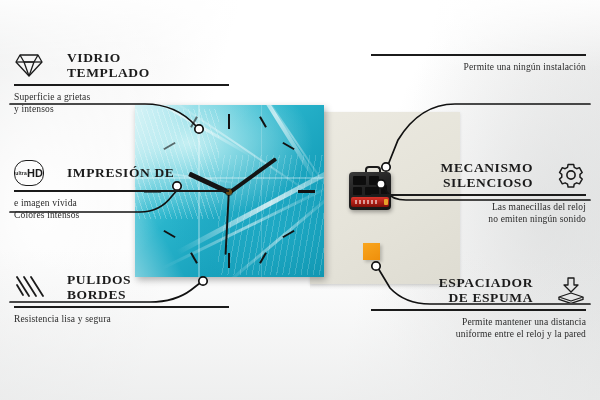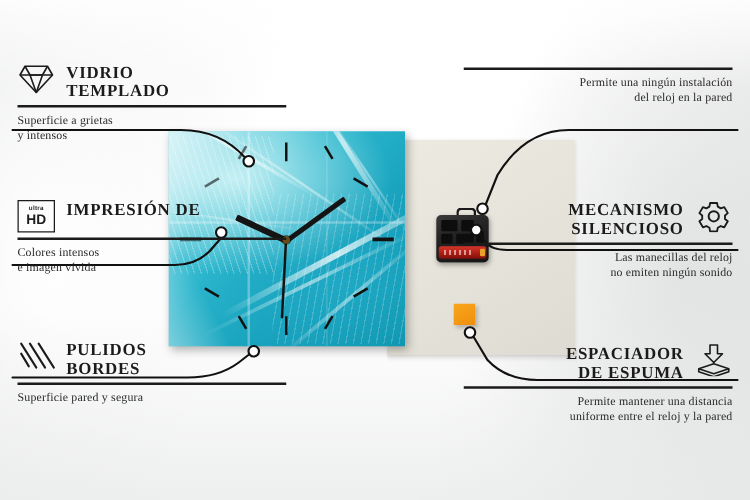--- a/index.html
+++ b/index.html
@@ -84,30 +84,30 @@
     background:repeating-linear-gradient(90deg,rgba(255,255,255,.55) 0 2px,rgba(255,255,255,0) 2px 4px);}
 
   .foam{position:absolute;left:363px;top:243px;width:17px;height:17px;
     background:linear-gradient(150deg,#f9a61f 0%,#ef8f0b 100%);
     box-shadow:2px 2px 3px rgba(0,0,0,.20);}
 
   
   .callout{position:absolute;width:215px;}
   .callout.left{text-align:left;}
   .callout.right{text-align:right;}
-  .co-head{display:flex;align-items:flex-start;gap:9px;}
+  .co-head{display:flex;align-items:center;gap:23px;}
   .callout.right .co-head{flex-direction:row-reverse;}
   .co-title{font-size:13.5px;line-height:1.12;letter-spacing:.6px;color:#1b1b1b;
     font-weight:bold;text-transform:uppercase;}
   .co-rule{height:1.5px;background:#1b1b1b;margin:4px 0 5px 0;}
   .co-desc{font-size:9.5px;line-height:1.28;color:#2a2a2a;letter-spacing:.15px;}
   .ic{flex:0 0 auto;display:block;}
 
-  .hd-badge{width:28px;height:24px;border:1.6px solid #1b1b1b;border-radius:0;
-    display:flex;flex-direction:column;align-items:center;justify-content:center;line-height:1;}
+  .hd-badge{width:28px;height:24px;border:1.6px solid #1b1b1b;border-radius:12px;
+    display:flex;align-items:center;justify-content:center;line-height:1;}
   .hd-ultra{font-size:5px;font-weight:bold;letter-spacing:.2px;color:#1b1b1b;
     font-family:"Liberation Sans",sans-serif;}
   .hd-hd{font-size:11px;font-weight:bold;color:#1b1b1b;font-family:"Liberation Sans",sans-serif;margin-top:1px;}
 </style>
 </head>
 <body>
 
 <div id="stage">
 
   <div class="bg-base"></div>
@@ -218,52 +218,51 @@
       <div class="hd-badge ic">
         <span class="hd-ultra">ultra</span>
         <span class="hd-hd">HD</span>
       </div>
       <div class="co-title">
         <div>IMPRESIÓN DE</div>
       </div>
     </div>
     <div class="co-rule"></div>
     <div class="co-desc">
+      <div>e imagen vívida</div>
       <div>Colores intensos</div>
-      <div>e imagen vívida</div>
     </div>
   </div>
 
   <div class="callout left" style="left:14px;top:272px;">
     <div class="co-head">
       <svg class="ic" width="30" height="26" viewBox="0 0 30 26">
         <g fill="none" stroke="#1b1b1b" stroke-width="1.8" stroke-linecap="round">
           <path d="M3,3 L15,22"></path>
             <path d="M10,3 L22,22"></path>
             <path d="M17,3 L29,22"></path>
           <path d="M3,11 L9,21"></path>
         </g>
       </svg>
       <div class="co-title">
         <div>PULIDOS</div>
         <div>BORDES</div>
       </div>
     </div>
     <div class="co-rule"></div>
     <div class="co-desc">
-      <div>Superficie pared y segura</div>
+      <div>Resistencia lisa y segura</div>
       <div></div>
     </div>
   </div>
 
   <div class="callout right" style="left:371px;top:50px;">
     <div class="co-rule"></div>
     <div class="co-desc">
       <div>Permite una ningún instalación</div>
-      <div>del reloj en la pared</div>
     </div>
   </div>
 
   <div class="callout right" style="left:371px;top:160px;">
     <div class="co-head">
       <svg class="ic" width="30" height="26" viewBox="0 0 30 26">
         <g fill="none" stroke="#1b1b1b" stroke-width="1.6" stroke-linejoin="round" stroke-linecap="round">
           <path d="M12,2 h6 l.6,3.1 2.6,1.5 3-1.1 3,5.2 -2.4,2 0,3 2.4,2 -3,5.2 -3,-1.1 -2.6,1.5 -.6,3.1 h-6 l-.6,-3.1 -2.6,-1.5 -3,1.1 -3,-5.2 2.4,-2 0,-3 -2.4,-2 3,-5.2 3,1.1 2.6,-1.5 z" transform="translate(0,0) scale(0.93) translate(1,0.6)"></path>
           <circle cx="15" cy="13" r="4.1"></circle>
         </g>

